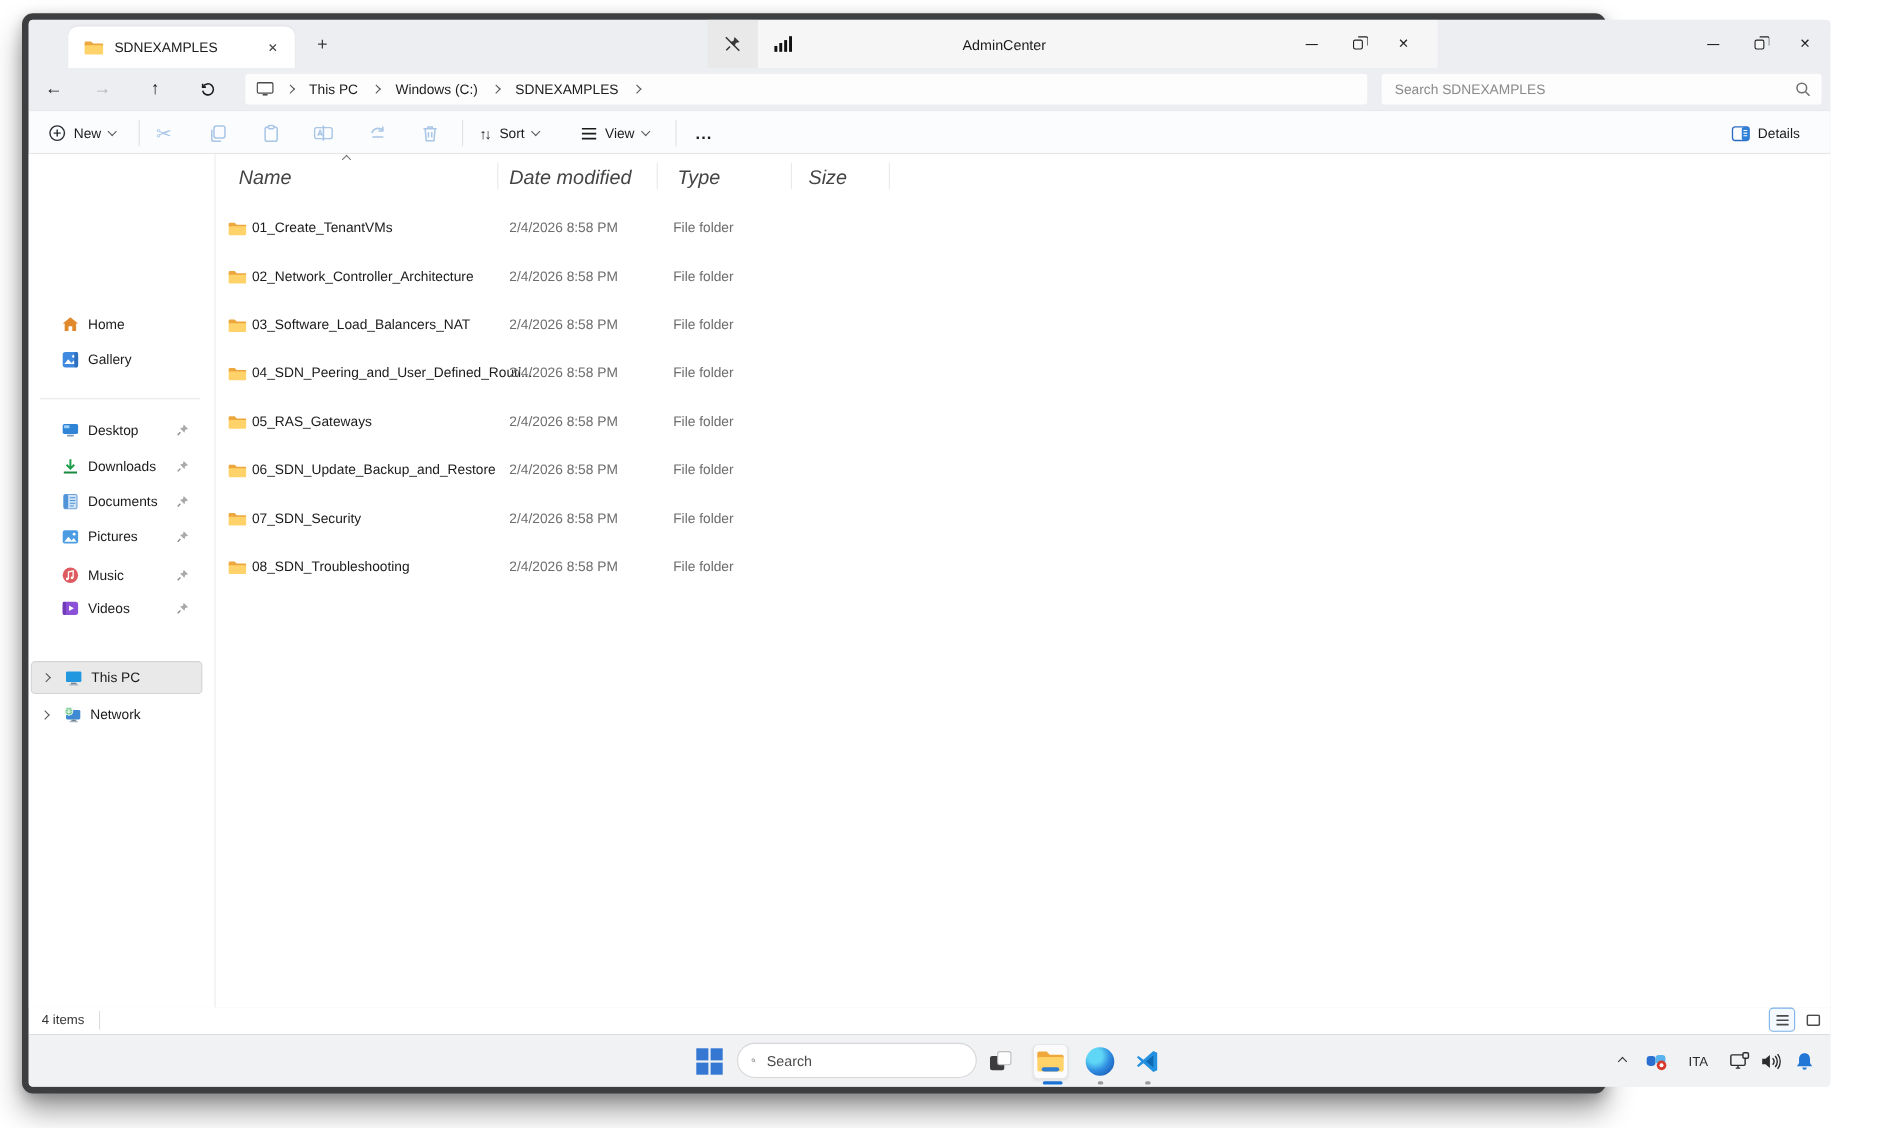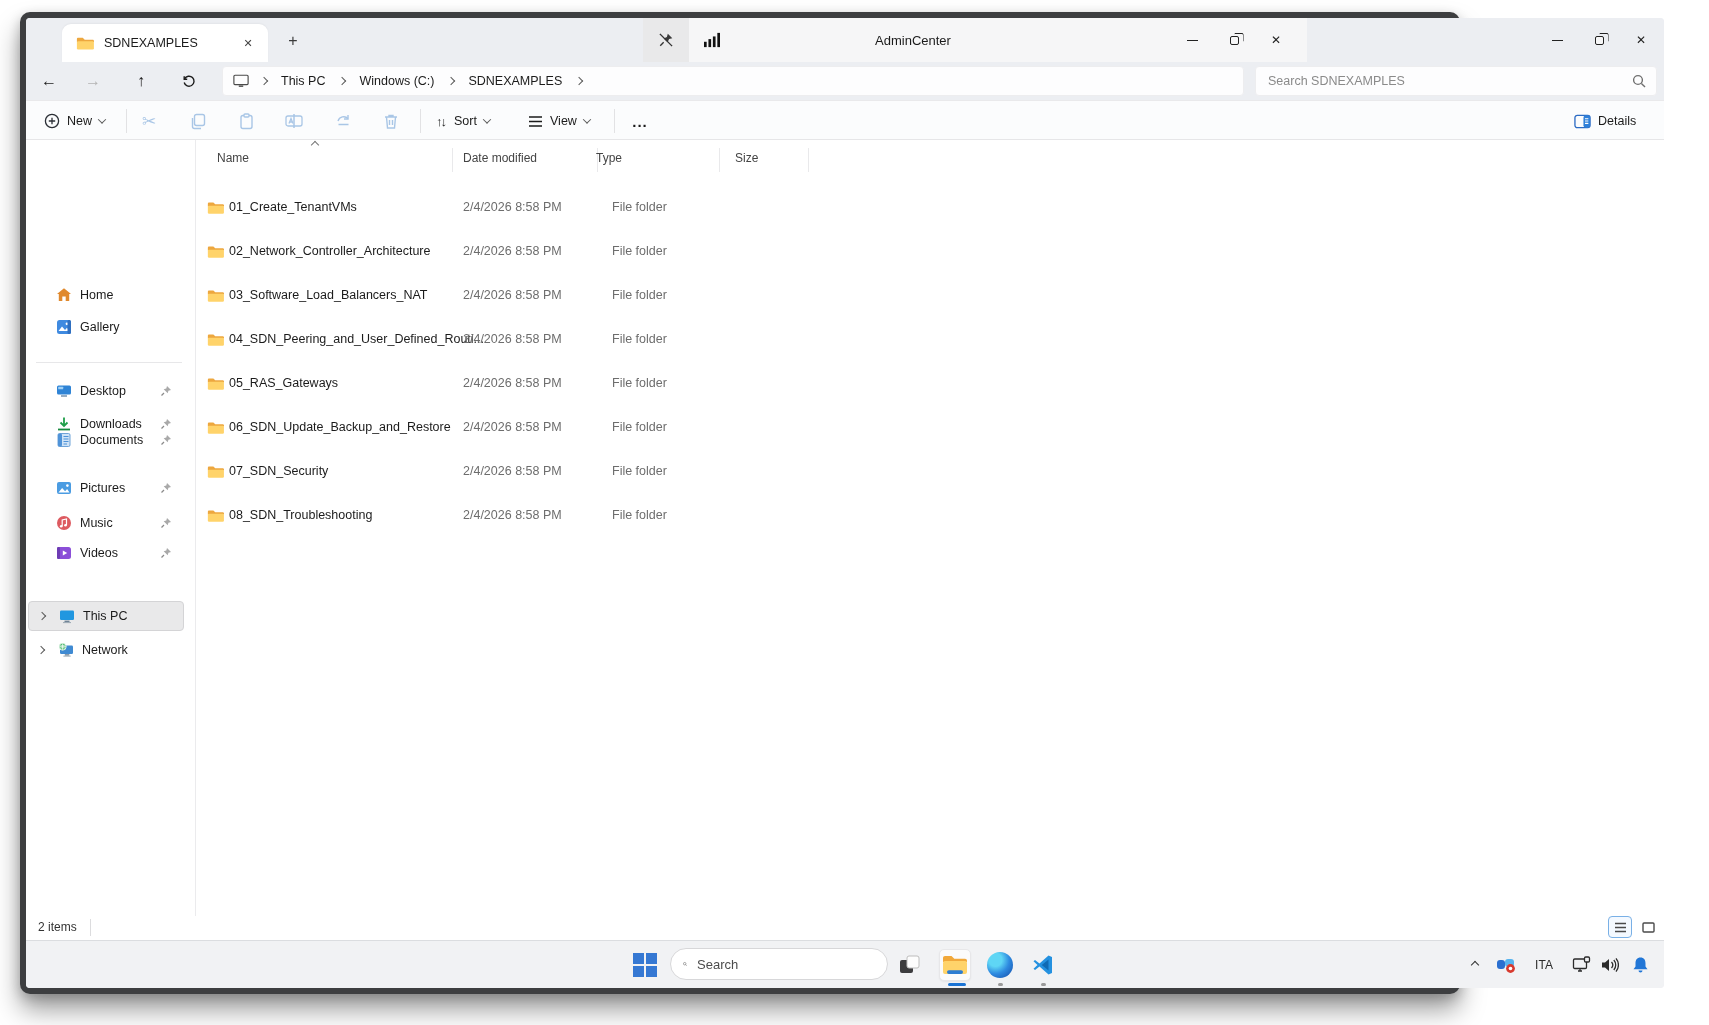--- a/index.html
+++ b/index.html
@@ -70,21 +70,21 @@
   .side-item .lbl{position:absolute;left:52px;white-space:nowrap;}
   .side-item .pin{position:absolute;right:12px;display:flex;}
   .side-item.tree .ic{left:30px;}
   .side-item.tree .lbl{left:54px;}
   .side-item.tree .expander{position:absolute;left:10px;}
   .side-item.selected{background:#e9e9ea;border:1px solid #d4d4d6;}
   .side-divider{position:absolute;left:10px;width:146px;border-top:1px solid #e7e7e9;}
 
   
   .listpane{position:absolute;left:170px;top:0;width:1468px;height:776px;}
-  .lheader{position:absolute;left:0;top:8px;width:800px;height:24px;font-size:12px;color:#444;}
+  .lheader{position:absolute;left:0;top:8px;width:800px;height:24px;font-size:18px;color:#444;font-style:italic;}
   .col-label{position:absolute;top:3px;white-space:nowrap;}
   .col-sep{position:absolute;top:0;width:1px;height:24px;background:#e9e9eb;}
   .sort-caret{position:absolute;left:116px;top:-6px;}
   .rows{position:absolute;left:0;top:38px;width:800px;}
   .row{position:relative;height:28px;margin-top:16px;}
   .row .ficon{position:absolute;left:11px;top:7px;}
   .row .name{position:absolute;left:33px;top:6px;font-size:12.5px;color:#1b1b1b;white-space:nowrap;}
   .row .date{position:absolute;left:267px;top:6px;font-size:12.5px;color:#6d6d6d;white-space:nowrap;}
   .row .type{position:absolute;left:416px;top:6px;font-size:12.5px;color:#6d6d6d;white-space:nowrap;}
 
@@ -331,21 +331,21 @@
               </svg>
         </span>
             <span class="lbl">Downloads</span>
         <span class="pin">
           <svg width="12" height="12" viewBox="0 0 12 12" fill="none" stroke="#8a8a8a" stroke-width="1.2">
             <path d="M7 1l4 4-2.6.7L7.7 8.3 3.7 4.3 6.3 3.6z" fill="#a9a9a9" stroke="none"></path>
                 <path d="M4 8L1.5 10.5"></path>
               </svg>
         </span>
       </div>
-      <div class="side-item" style="top:285px">
+      <div class="side-item" style="top:301px">
         <span class="ic">
           <svg width="16" height="16" viewBox="0 0 16 16">
                 <rect x="2" y="1.5" width="12" height="13" rx="1.5" fill="#cfe3f7" stroke="#6fa3d8" stroke-width="1"></rect>
           <rect x="2" y="1.5" width="4" height="13" rx="1.5" fill="#4f93d8"></rect>
           <path d="M7.5 4.5h5M7.5 7h5M7.5 9.5h5M7.5 12h3.5" stroke="#4f93d8" stroke-width="1.1"></path>
               </svg>
         </span>
             <span class="lbl">Documents</span>
         <span class="pin">
           <svg width="12" height="12" viewBox="0 0 12 12" fill="none" stroke="#8a8a8a" stroke-width="1.2">
@@ -430,21 +430,21 @@
       </div>
     </div>
 
     <div class="listpane">
       <div class="lheader">
         <span class="chev up sort-caret" style="border-color:#777"></span>
         <span class="col-label" style="left:21px">Name</span>
         <span class="col-sep" style="left:256px"></span>
         <span class="col-label" style="left:267px">Date modified</span>
         <span class="col-sep" style="left:401px"></span>
-        <span class="col-label" style="left:400px">Type</span>
+        <span class="col-label" style="left:420px">Type</span>
         <span class="col-sep" style="left:523px"></span>
         <span class="col-label" style="left:539px">Size</span>
         <span class="col-sep" style="left:612px"></span>
       </div>
 
       <div class="rows">
         <div class="row">
           <span class="ficon"><svg width="17" height="14" viewBox="0 0 20 16">
                   <path d="M1 3c0-.9.6-1.5 1.5-1.5h5l2.2 2.2h8.8c.9 0 1.5.7 1.5 1.5v1H1z" fill="#eda73f"></path>
                   <rect x="1" y="5.4" width="18.9" height="9.4" rx="1.4" fill="#ffd36a"></rect>
@@ -514,21 +514,21 @@
                 </svg></span>
           <span class="name">08_SDN_Troubleshooting</span>
           <span class="date">2/4/2026 8:58 PM</span>
           <span class="type">File folder</span>
         </div>
       </div>
     </div>
   </div>
 
   <div class="statusbar">
-    <span class="status-count">2 items</span>
+    <span class="status-count">4 items</span>
     <span class="status-sep"></span>
     <div class="view-toggle active" style="left:1582px">
       <svg width="13" height="11" viewBox="0 0 13 11" stroke="#4a4a4a" stroke-width="1.5">
         <path d="M1 1.5h11M1 5.5h11M1 9.5h11"></path>
       </svg>
     </div>
     <div class="view-toggle" style="left:1610px">
       <svg width="13" height="11" viewBox="0 0 13 11" fill="none" stroke="#4a4a4a" stroke-width="1.4">
         <rect x="1" y="1" width="11" height="9" rx="1"></rect>
       </svg>

